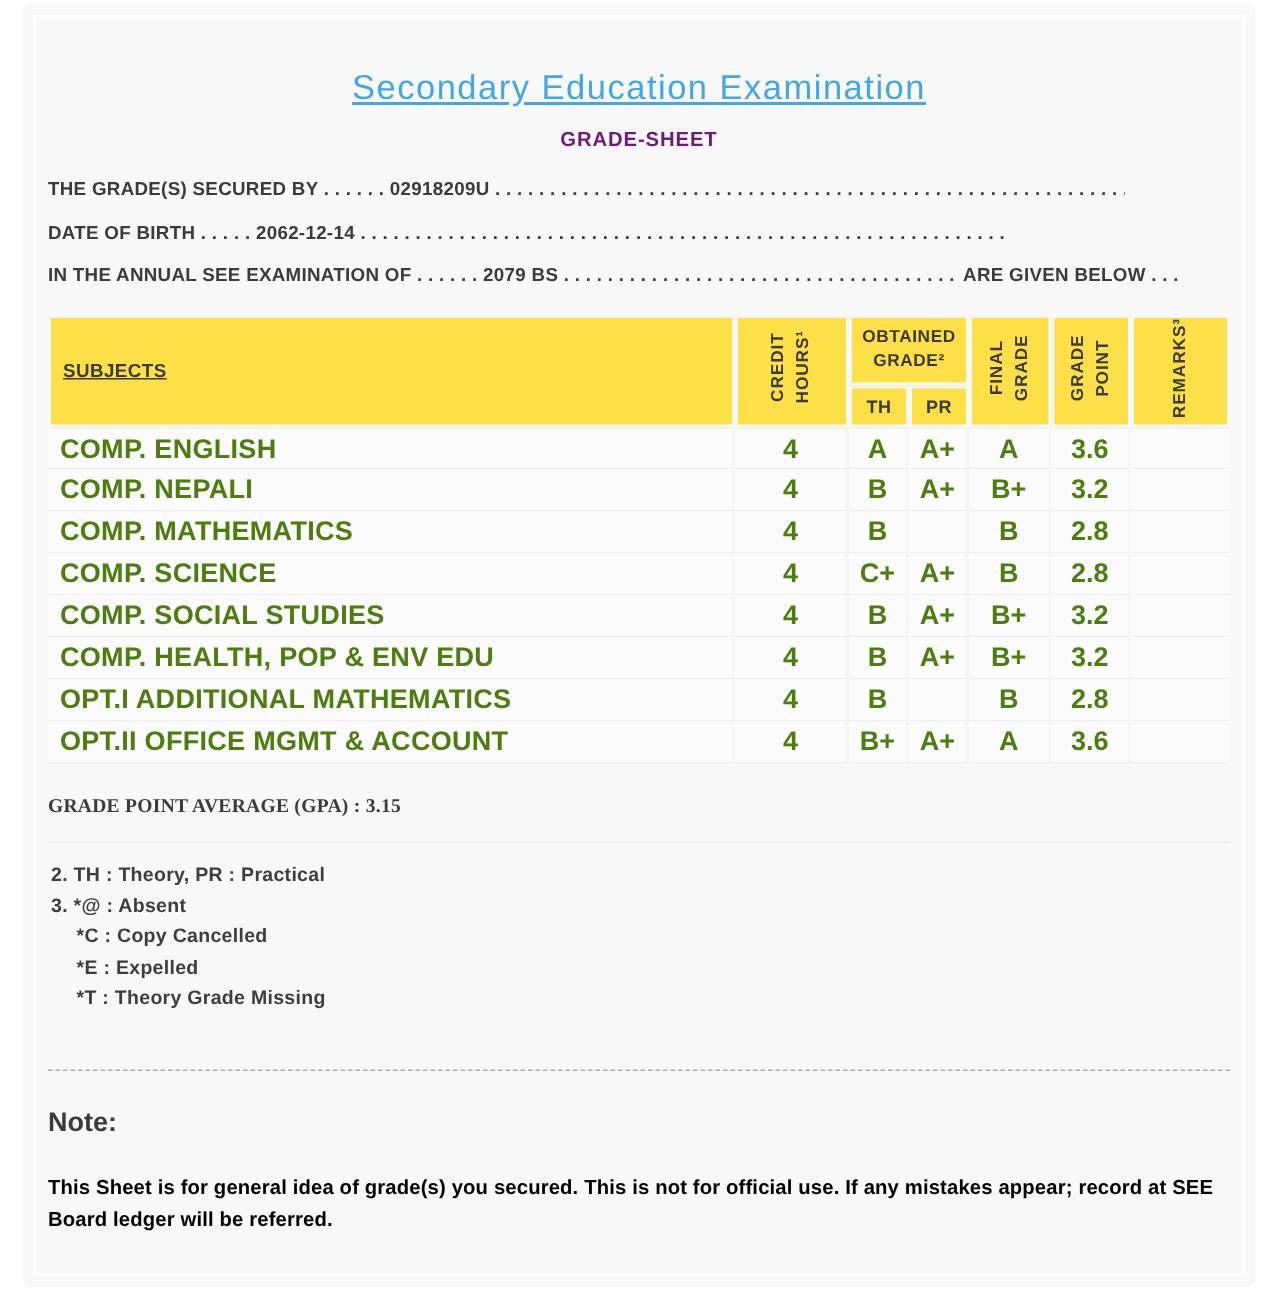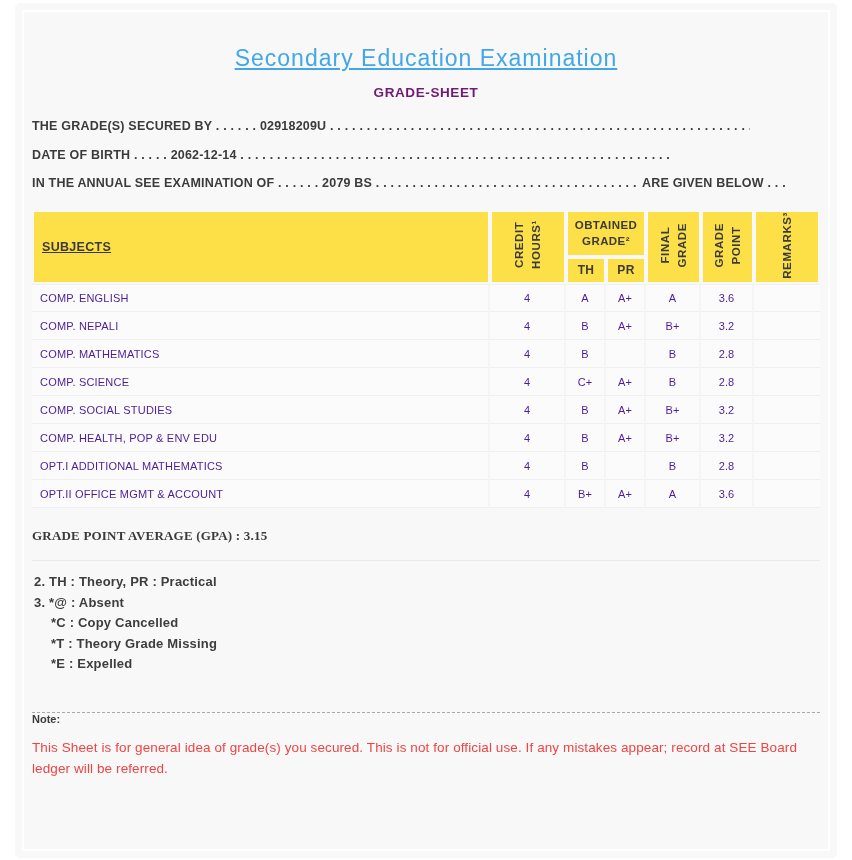--- a/index.html
+++ b/index.html
@@ -105,23 +105,23 @@
     text-align:center;
     vertical-align:middle;
     font-size:12px;
     letter-spacing:.3px;
   }
   table.grades td {
     height:28px;
     background:#fbfbfb;
     border-bottom:1px solid #efefef;
     border-right:2px solid #f5f5f5;
-    font-size:11px;
-    font-weight:400;
-    color:#4c1d95;
+    font-size:18px;
+    font-weight:700;
+    color:#4d7c0f;
     text-align:center;
     vertical-align:middle;
     padding:0;
   }
   table.grades td:last-child { border-right:none; }
   table.grades tbody tr:first-child td { border-top:1px solid #f1f1f1; }
   .td-subject { text-align:left !important; padding-left:8px !important; letter-spacing:.2px; }
 
   .summary {
     border-bottom:1px solid #eaeaea;
@@ -139,28 +139,28 @@
     line-height:20.5px;
     letter-spacing:.2px;
   }
   .fn.sub { padding-left:17px; }
 
   .note-divider {
     margin-top:37px;
     border-top:1px dashed #a9a9a9;
     height:0;
   }
-  .note-label { margin-top:0; font-size:11px; font-weight:700; }
+  .note-label { margin-top:24px; font-size:18px; font-weight:700; }
   .note-text {
-    margin:12px 0 0 0;
+    margin:22px 0 0 0;
     font-size:13.5px;
-    font-weight:400;
+    font-weight:700;
     line-height:21.5px;
     letter-spacing:.1px;
-    color:#ef4444;
+    color:#000000;
   }
 </style>
 </head>
 <body>
 
 <div class="card">
   <div class="card-inner">
 
     <h1 class="title">Secondary Education Examination</h1>
     <h2 class="subtitle">GRADE-SHEET</h2>
@@ -296,22 +296,22 @@
       <div class="gpa-line">
         <span>GRADE POINT AVERAGE (GPA) :</span>
         <span>3.15</span>
       </div>
     </div>
 
     <div class="footnotes">
       <div class="fn">2. TH : Theory, PR : Practical</div>
       <div class="fn">3. *@ : Absent</div>
       <div class="fn sub">*C : Copy Cancelled</div>
+      <div class="fn sub">*E : Expelled</div>
       <div class="fn sub">*T : Theory Grade Missing</div>
-      <div class="fn sub">*E : Expelled</div>
     </div>
 
     <div class="note-divider"></div>
 
     <div class="note">
       <div class="note-label">Note:</div>
       <p class="note-text">This Sheet is for general idea of grade(s) you secured. This is not for official use. If any mistakes appear; record at SEE Board ledger will be referred.</p>
     </div>
 
   </div>

